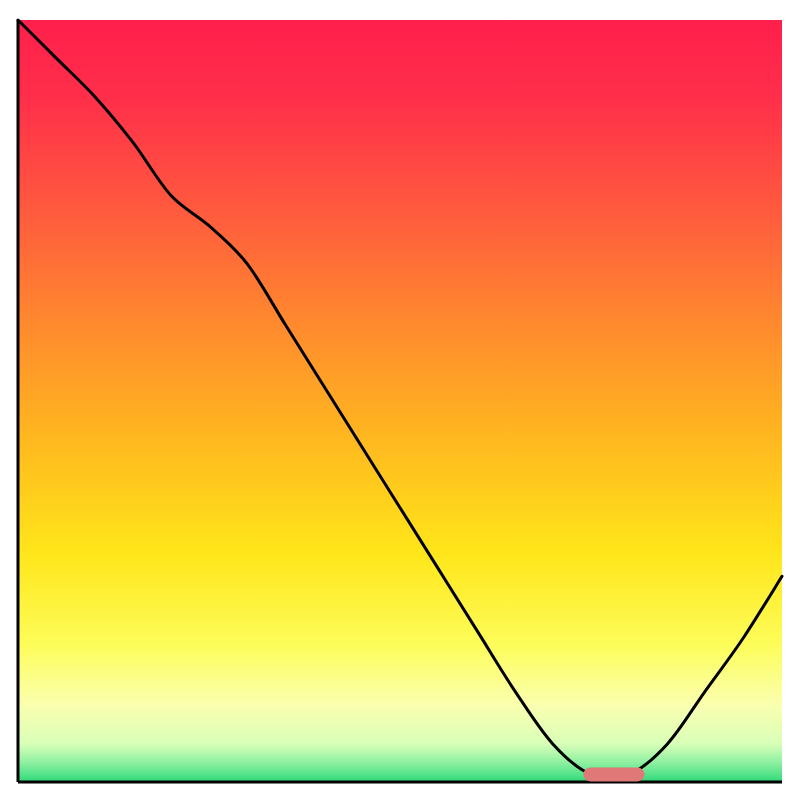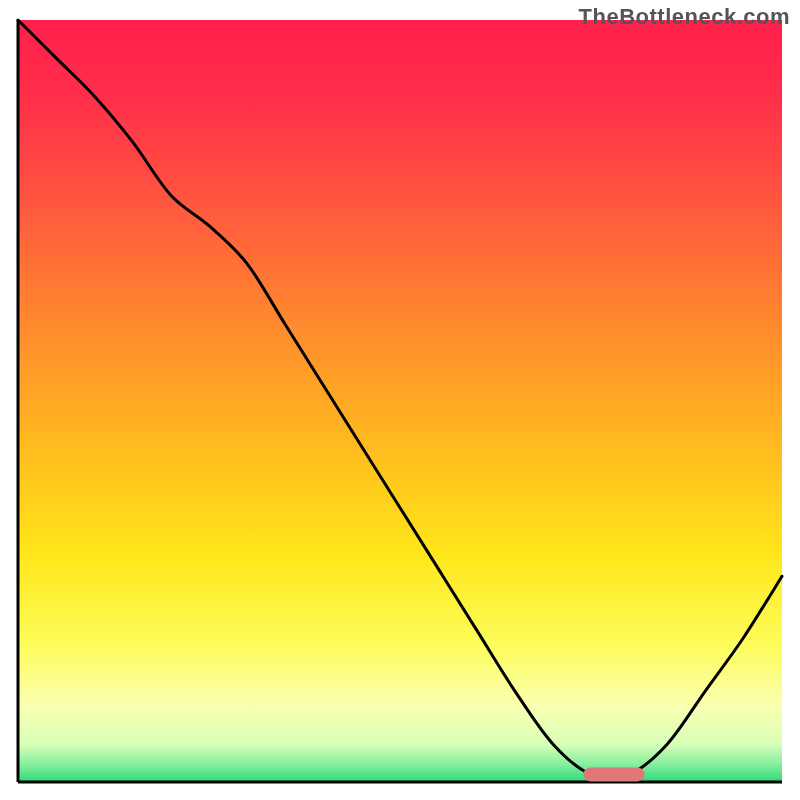--- a/index.html
+++ b/index.html
@@ -27,21 +27,20 @@
     z-index: 10;
   }
   svg {
     display: block;
   }
 </style>
 </head>
 <body>
 
 <div class="chart-container">
-  <div class="watermark">TheBottleneck.com</div>
   <svg id="chart-svg" width="800" height="800" viewBox="0 0 800 800">
     <defs>
       <linearGradient id="bg-grad" x1="0" y1="0" x2="0" y2="1">
           <stop offset="0%" stop-color="#ff1f4b"></stop>
           <stop offset="10%" stop-color="#ff2e4a"></stop>
           <stop offset="25%" stop-color="#ff5a3e"></stop>
           <stop offset="40%" stop-color="#ff8a2e"></stop>
           <stop offset="55.00000000000001%" stop-color="#ffb81f"></stop>
           <stop offset="70%" stop-color="#ffe61a"></stop>
           <stop offset="82%" stop-color="#fdfd5a"></stop>

